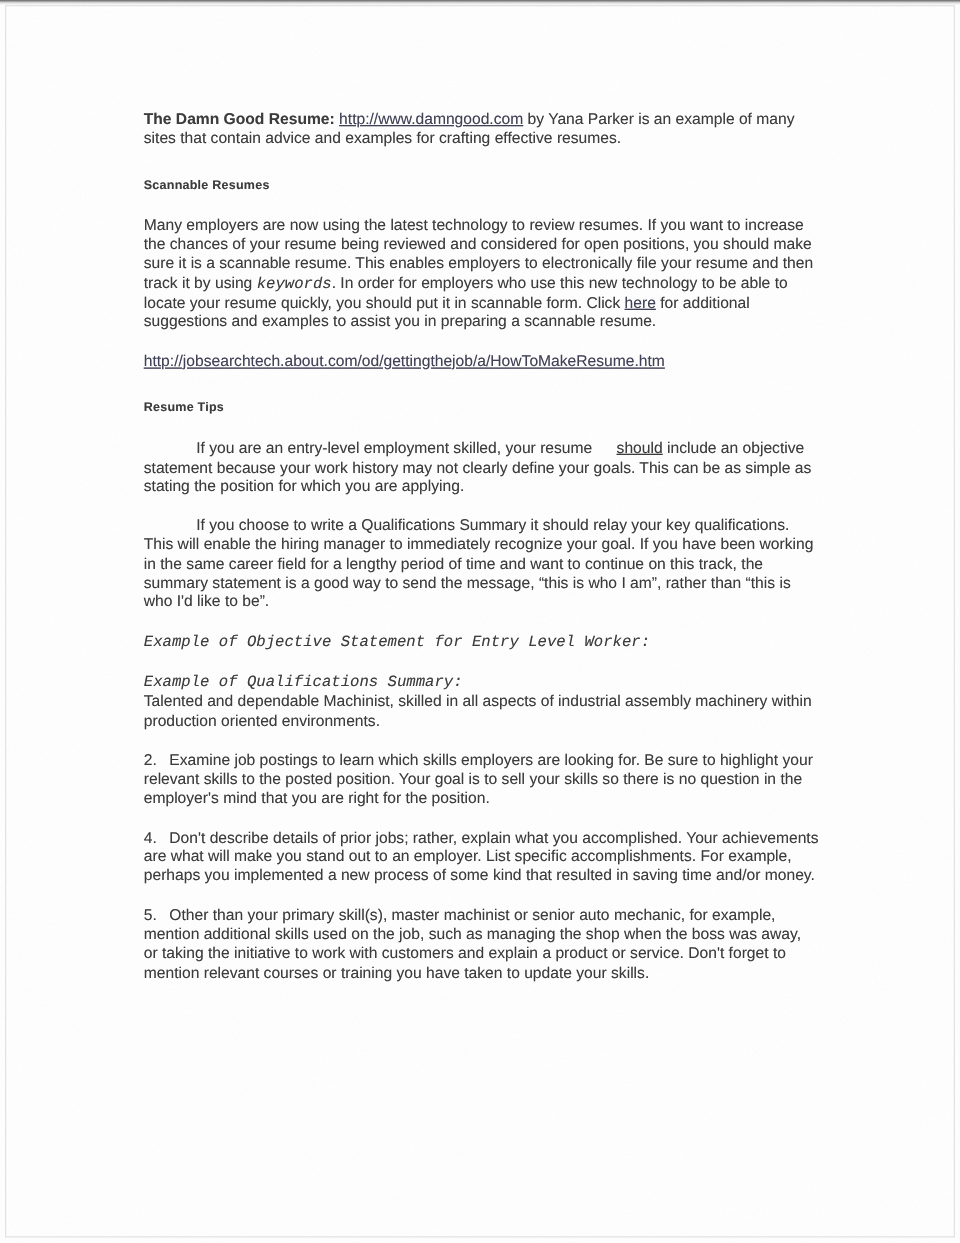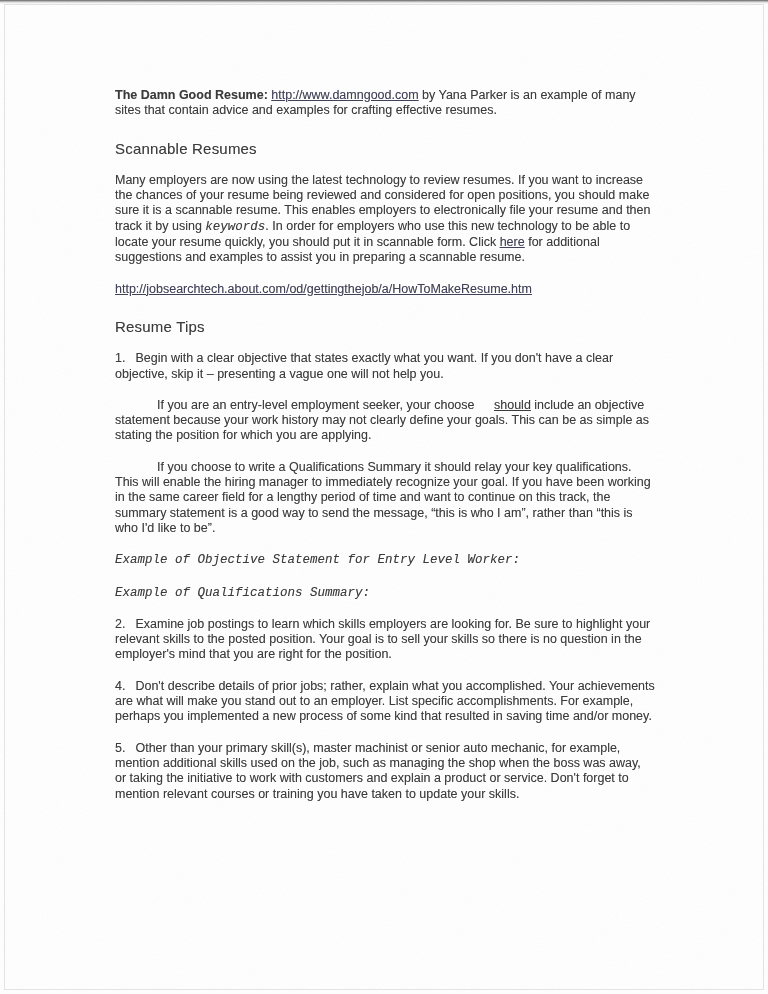--- a/index.html
+++ b/index.html
@@ -47,22 +47,22 @@
     left: 115px;
     width: 540px;
     font-size: 12.5px;
     line-height: 15.3px;
     text-shadow: 0 0 .4px rgba(40,40,40,.35);
   }
   .para {
     margin: 0 0 16px 0;
   }
   .hd {
-    font-size: 15px;
-    font-weight: normal;
+    font-size: 10px;
+    font-weight: bold;
     letter-spacing: .2px;
     margin: 22px 0 17px 0;
   }
   .content p:first-child { margin-top: 0; }
   .link {
     color: #3d3d55;
     text-decoration: underline;
     cursor: pointer;
     margin-top: 19px;
   }
@@ -85,29 +85,28 @@
     <p class="para"><strong>The Damn Good Resume:</strong> <a class="link">http://www.damngood.com</a> <span>by Yana Parker is an example of many sites that contain advice and examples for crafting effective resumes.</span></p>
 
     <h2 class="hd">Scannable Resumes</h2>
 
     <p class="para"><span>Many employers are now using the latest technology to review resumes.  If you want to increase the chances of your resume being reviewed and considered for open positions, you should make sure it is a scannable resume.  This enables employers to electronically file your resume and then track it by using </span><em>keywords</em><span>.   In order for employers who use this new technology to be able to locate your resume quickly, you should put it in scannable form.  Click </span><a class="link">here</a><span> for additional suggestions and examples to assist you in preparing a scannable resume.</span></p>
 
     <p class="para"><a class="link">http://jobsearchtech.about.com/od/gettingthejob/a/HowToMakeResume.htm</a></p>
 
     <h2 class="hd">Resume Tips</h2>
 
-    <p class="para"><span class="tip-num">1.</span><span>Begin with a clear objective that states exactly what you want. If you don't have a clear objective, skip it – presenting a vague one will not help you.</span></p>
 
-    <p class="para indent"><span>If you are an entry-level employment seeker, your choose </span><span class="u">should</span><span> include an objective statement because your work history may not clearly define your goals. This can be as simple as stating the position for which you are applying.</span></p>
+    <p class="para indent"><span>If you are an entry-level employment skilled, your resume </span><span class="u">should</span><span> include an objective statement because your work history may not clearly define your goals. This can be as simple as stating the position for which you are applying.</span></p>
 
     <p class="para indent">If you choose to write a Qualifications Summary it should relay your key qualifications. This will enable the hiring manager to immediately recognize your goal. If you have been working in the same career field for a lengthy period of time and want to continue on this track, the summary statement is a good way to send the message, “this is who I am”, rather than “this is who I'd like to be”.</p>
 
     <p class="para"><em class="ex-title">Example of Objective Statement for Entry Level Worker:</em><br></p>
 
-    <p class="para"><em class="ex-title">Example of Qualifications Summary:</em><br></p>
+    <p class="para"><em class="ex-title">Example of Qualifications Summary:</em><br><span>Talented and dependable Machinist, skilled in all aspects of industrial assembly machinery within production oriented environments.</span></p>
 
     <p class="para"><span class="tip-num">2.</span><span>Examine job postings to learn which skills employers are looking for. Be sure to highlight your relevant skills to the posted position. Your goal is to sell your skills so there is no question in the employer's mind that you are right for the position.</span></p>
 
 
     <p class="para"><span class="tip-num">4.</span><span>Don't describe details of prior jobs; rather, explain what you accomplished. Your achievements are what will make you stand out to an employer. List specific accomplishments. For example, perhaps you implemented a new process of some kind that resulted in saving time and/or money.</span></p>
 
     <p class="para"><span class="tip-num">5.</span><span>Other than your primary skill(s), master machinist or senior auto mechanic, for example, mention additional skills used on the job, such as managing the shop when the boss was away, or taking the initiative to work with customers and explain a product or service. Don't forget to mention relevant courses or training you have taken to update your skills.</span></p>
 
   </div>
 

